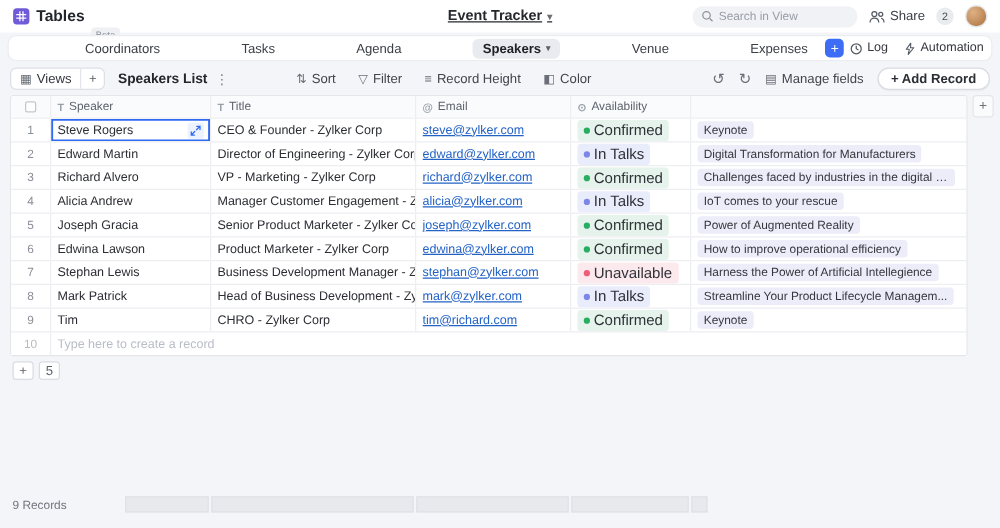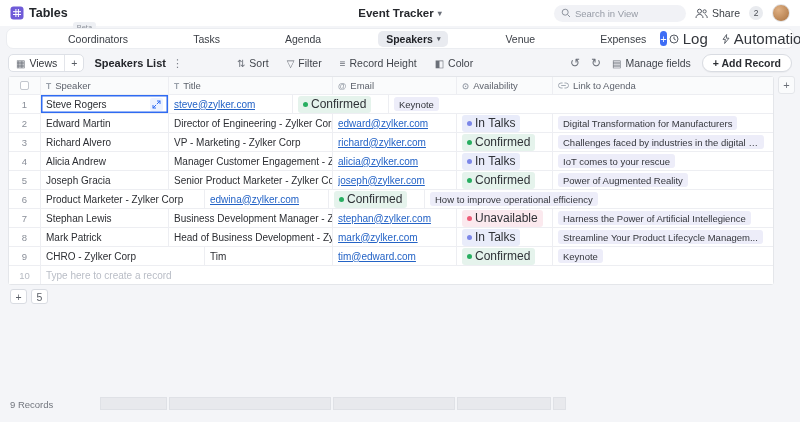--- a/index.html
+++ b/index.html
@@ -6,21 +6,21 @@
   html,body { width:800px; height:422px; overflow:hidden; }
   body { font-family:"Liberation Sans", sans-serif; background:#f4f5f8; color:#2c2e33; }
   #app { position:relative; width:800px; height:422px; }
 
   
   .topbar { position:absolute; top:0; left:0; width:800px; height:26px; background:#fff;
             display:flex; align-items:center; padding:0 10px; gap:5px; }
   .appname { font-size:12.5px; font-weight:700; color:#23262b; }
   .beta { font-size:7.5px; background:#eef0f4; color:#8a8f99; border-radius:3px; padding:1px 4px;margin-top:28px; }
   .ws { position:absolute; left:50%; transform:translateX(-50%); display:flex; align-items:center; gap:4px;
-        font-size:11.5px; font-weight:600; color:#26282d; cursor:pointer; }
+        font-size:11.5px; font-weight:600; color:#26282d; cursor:pointer;text-decoration:underline; }
   .ws .caret { font-size:8px; color:#6a6f78; }
   .tb-right { margin-left:auto; display:flex; align-items:center; gap:9px; }
   .search { display:flex; align-items:center; gap:4px; background:#f1f2f6; border-radius:9px;
             height:17px; width:132px; padding:0 7px; }
   .search input { border:none; outline:none; background:transparent; font-size:9.5px; width:100px;
                   font-family:"Liberation Sans", sans-serif; color:#333; }
   .search input::placeholder { color:#979ca6; }
   .share { display:flex; align-items:center; gap:4px; font-size:10.5px; color:#3c4046; cursor:pointer; }
   .badge { width:14px; height:14px; border-radius:50%; background:#e9ebef; color:#4a4e55;
            font-size:8.5px; display:flex; align-items:center; justify-content:center; }
@@ -29,21 +29,21 @@
 
   
   .tabbar { position:absolute; top:28px; left:6px; width:788px; height:21px; background:#fff;
             border:1px solid #ebedf1; border-radius:7px; display:flex; align-items:center; padding:0 6px; gap:2px; }
   .tab { font-size:10.5px; color:#3a3e45; padding:2px 8px; border-radius:5px; cursor:pointer; white-space:nowrap;margin-left:47px; }
   .tab.active { background:#e9ebf0; font-weight:700; color:#1f2126; display:flex; align-items:center; gap:4px; }
   .tab.active .caret { font-size:7px; color:#5b6068; }
   .plus-tab { width:15px; height:15px; background:#3e6df5; color:#fff; border-radius:4px; font-size:11px;
               display:flex; align-items:center; justify-content:center; margin-left:4px; cursor:pointer; }
   .tabbar-right { margin-left:auto; display:flex; align-items:center; gap:14px; }
-  .flatbtn { display:flex; align-items:center; gap:4px; font-size:15px; color:#33363c; cursor:pointer; }
+  .flatbtn { display:flex; align-items:center; gap:4px; font-size:10px; color:#33363c; cursor:pointer; }
 
   
   .toolbar { position:absolute; top:53px; left:8px; width:784px; height:20px; display:flex; align-items:center; }
   .views-pill { display:flex; align-items:center; height:18px; border:1px solid #dde0e6; border-radius:5px; background:#fff; }
   .views-pill .seg { display:flex; align-items:center; gap:4px; padding:0 7px; font-size:10.5px; color:#33363c; cursor:pointer; }
   .views-pill .divider { width:1px; height:100%; background:#e3e5ea; }
   .views-pill .seg.plus { padding:0 6px; color:#565b63; }
   .view-title { margin-left:10px; display:flex; align-items:center; gap:6px; }
   .view-title .name { font-size:11px; font-weight:700; color:#24262b; }
   .view-title .kebab { color:#7c818a; font-size:11px; cursor:pointer; }
@@ -236,40 +236,33 @@
         <span>Title</span>
       </div>
       <div class="cell c-email hcell">
         <i class="hic">@</i>
         <span>Email</span>
       </div>
       <div class="cell c-avail hcell">
         <i class="hic">⊙</i>
         <span>Availability</span>
       </div>
-      <div class="cell c-agenda hcell">
-        <span style="display:flex;">
-          <svg width="11" height="7" viewBox="0 0 11 7">
-              <path d="M4.2 1 H3 a2.5 2.5 0 0 0 0 5 h1.2 M6.8 1 H8 a2.5 2.5 0 0 1 0 5 H6.8 M3.6 3.5 h3.8" fill="none" stroke="#9aa1ab" stroke-width="0.9" stroke-linecap="round"></path>
-            </svg>
-        </span>
-        <span>Link to Agenda</span>
-      </div>
     </div>
 
     <div class="g-row">
       <div class="cell c-num">1</div>
       <div class="cell c-speaker sel">
         <span style="overflow:hidden;text-overflow:ellipsis;">Steve Rogers</span>
         <span class="expand">
           <svg width="9" height="9" viewBox="0 0 9 9">
               <path d="M5.4 1 H8 V3.6 M8 1 L5.2 3.8 M3.6 8 H1 V5.4 M1 8 L3.8 5.2" fill="none" stroke="#2f6bf2" stroke-width="1" stroke-linecap="round"></path>
             </svg>
         </span>
       </div>
+      <div class="cell c-title">CEO &amp; Founder - Zylker Corp</div>
       <div class="cell c-email">
           <a>steve@zylker.com</a>
         </div>
       <div class="cell c-avail">
           <span class="chip st-confirmed">
             <i class="dot"></i>
             <span>Confirmed</span>
           </span>
         </div>
       <div class="cell c-agenda">
@@ -344,20 +337,21 @@
             <span>Confirmed</span>
           </span>
         </div>
       <div class="cell c-agenda">
           <span class="tag">Power of Augmented Reality</span>
         </div>
     </div>
 
     <div class="g-row">
       <div class="cell c-num">6</div>
+      <div class="cell c-speaker">Edwina Lawson</div>
       <div class="cell c-title">Product Marketer - Zylker Corp</div>
       <div class="cell c-email">
           <a>edwina@zylker.com</a>
         </div>
       <div class="cell c-avail">
           <span class="chip st-confirmed">
             <i class="dot"></i>
             <span>Confirmed</span>
           </span>
         </div>
@@ -397,24 +391,24 @@
             <span>In Talks</span>
           </span>
         </div>
       <div class="cell c-agenda">
           <span class="tag">Streamline Your Product Lifecycle Managem...</span>
         </div>
     </div>
 
     <div class="g-row">
       <div class="cell c-num">9</div>
+      <div class="cell c-speaker">Tim</div>
       <div class="cell c-title">CHRO - Zylker Corp</div>
-      <div class="cell c-speaker">Tim</div>
-      <div class="cell c-email">
-          <a>tim@edward.com</a>
+      <div class="cell c-email">
+          <a>tim@richard.com</a>
         </div>
       <div class="cell c-avail">
           <span class="chip st-confirmed">
             <i class="dot"></i>
             <span>Confirmed</span>
           </span>
         </div>
       <div class="cell c-agenda">
           <span class="tag">Keynote</span>
         </div>

